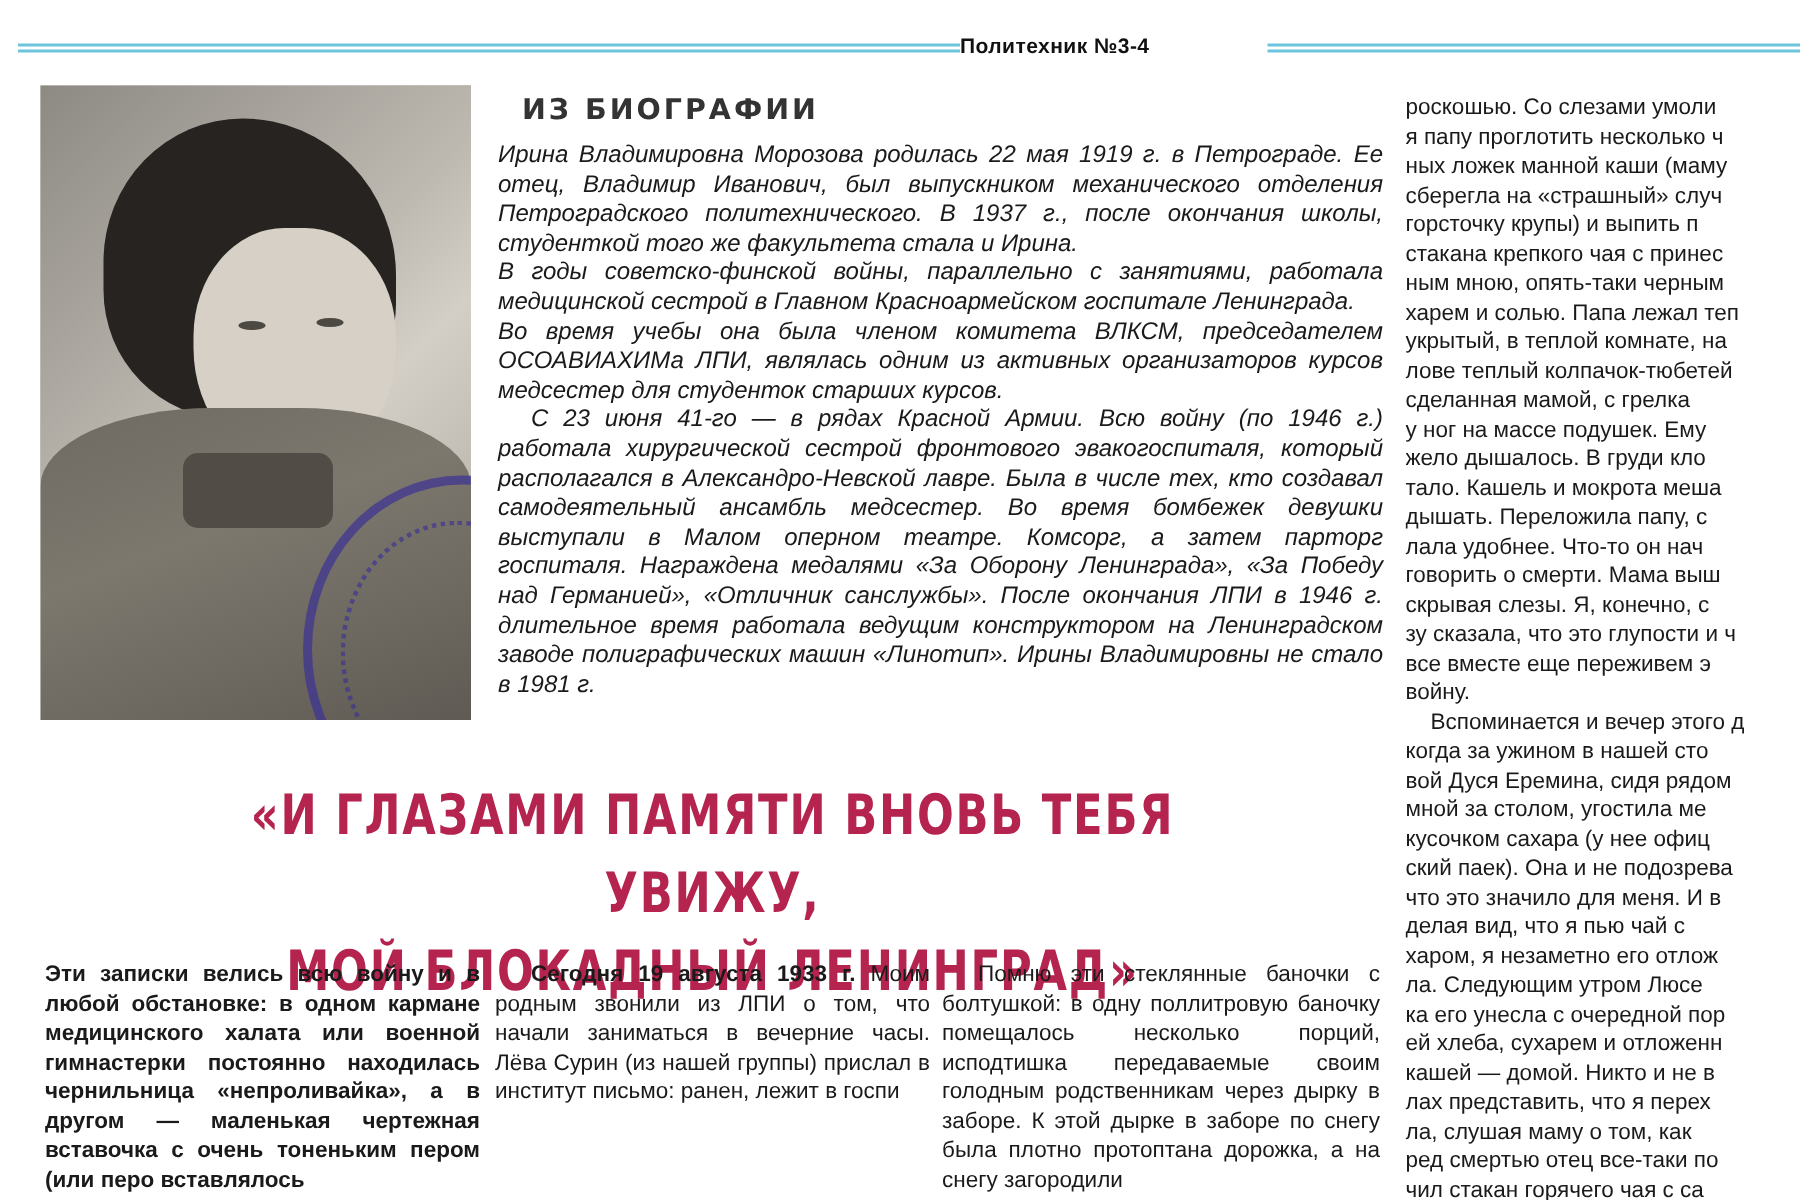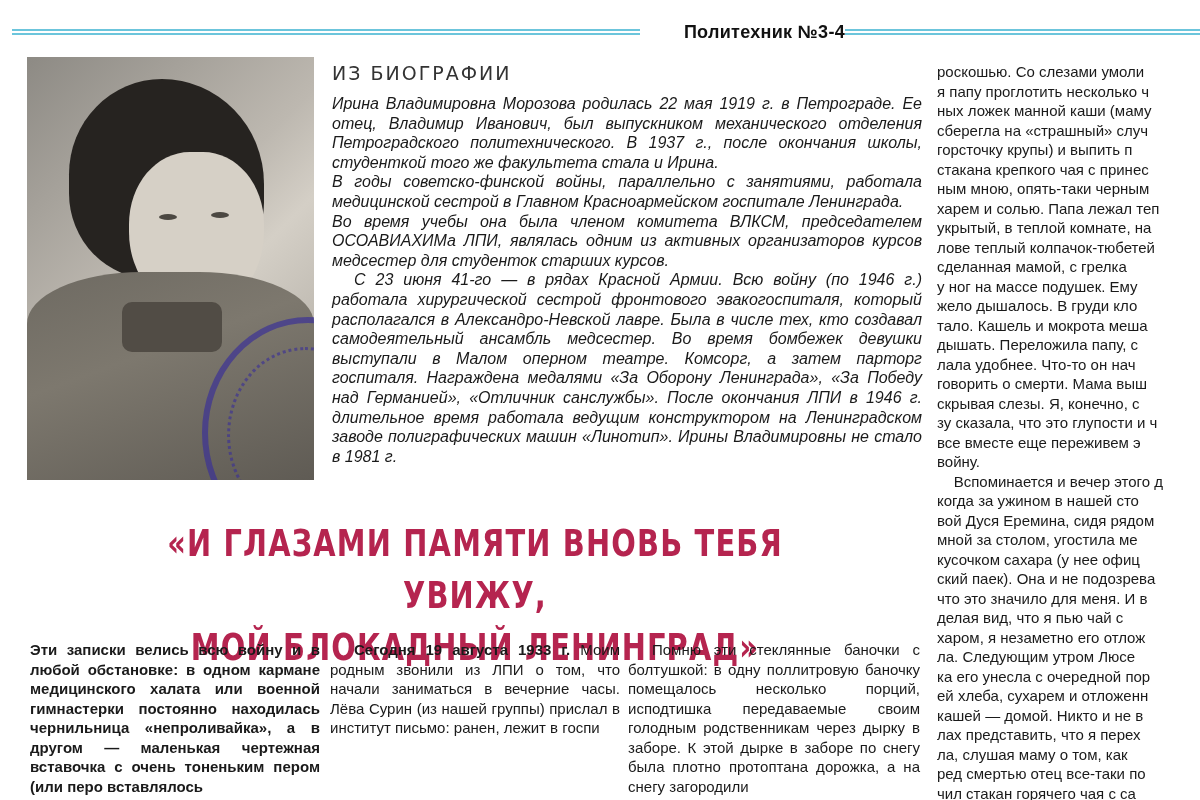--- a/index.html
+++ b/index.html
@@ -1,32 +1,32 @@
 <!DOCTYPE html>
 <html><head>
 <meta charset="utf-8">
 <style>
   html, body { margin:0; padding:0; background:#fff; }
   body { width:1200px; height:800px; overflow:hidden; position:relative; font-family:"Liberation Sans", sans-serif; color:#1a1a1a; }
   .header { position:absolute; top:20px; left:0; width:1200px; height:24px; }
   .hline { position:absolute; height:6px; border-top:2px solid #6cc5dc; border-bottom:2px solid #6cc5dc; top:9px; box-sizing:border-box; }
   .hline.left { left:12px; width:628px; }
   .hline.right { left:845px; width:355px; }
-  .masthead { position:absolute; left:640px; width:205px; top:2px; text-align:right; font-weight:bold; font-size:18px; letter-spacing:0.3px; color:#111; }
+  .masthead { position:absolute; left:640px; width:205px; top:2px; text-align:left; font-weight:bold; font-size:14px; letter-spacing:0.3px; color:#111; }
   .photo { position:absolute; left:27px; top:57px; width:287px; height:423px; background: radial-gradient(ellipse 55% 40% at 60% 35%, #cfc9c0 0%, #a9a49b 50%, #8a867e 100%); overflow:hidden; }
   .photo .bg { position:absolute; inset:0; background: linear-gradient(135deg,#8d8a84 0%,#bdb8b0 45%,#d4cfc6 60%,#a7a29a 100%); }
   .photo .hat { position:absolute; left:42px; top:22px; width:195px; height:200px; background:#262320; border-radius:50% 55% 40% 45%; }
   .photo .face { position:absolute; left:102px; top:95px; width:135px; height:160px; background:#d6d0c6; border-radius:45% 45% 50% 50%; }
   .photo .eye { position:absolute; width:18px; height:6px; background:#4c4842; border-radius:50%; }
   .photo .coat { position:absolute; left:0; top:215px; width:287px; height:208px; background:linear-gradient(160deg,#6e6a62 0%,#7d786e 40%,#5f5b54 100%); border-radius:40% 40% 0 0 / 25% 25% 0 0; }
   .photo .collar { position:absolute; left:95px; top:245px; width:100px; height:50px; background:#514c45; border-radius:10px; }
   .photo .stamp { position:absolute; left:175px; top:260px; width:200px; height:220px; border:6px solid rgba(60,50,150,0.7); border-radius:50%; }
   .photo .stamp2 { position:absolute; left:200px; top:290px; width:150px; height:170px; border:3px dotted rgba(60,50,150,0.65); border-radius:50%; }
   .bio { position:absolute; left:332px; top:62px; width:590px; }
-  .bio h2 { margin:0 0 10px 0; font-weight:normal; font-size:19px; letter-spacing:2px; color:#333; font-family:"DejaVu Sans", sans-serif; }
+  .bio h2 { margin:0 0 10px 16px; font-weight:bold; font-size:19px; letter-spacing:2px; color:#333; font-family:"DejaVu Sans", sans-serif; }
   .bio p { margin:0; font-style:italic; font-size:16px; line-height:19.6px; text-align:justify; color:#1a1a1a; }
   .bio p.ind { text-indent:22px; }
   .col { position:absolute; font-size:15px; line-height:19.5px; text-align:justify; color:#1a1a1a; }
   .col p { margin:0; }
   .col .ind { text-indent:24px; }
   .col4 { left:937px; top:62px; width:270px; white-space:nowrap; overflow:hidden; text-align:left; }
   .headline { position:absolute; left:20px; top:518px; width:910px; text-align:center; color:#b5244f; font-family:"DejaVu Sans", sans-serif; font-weight:bold; font-size:37px; line-height:52px; letter-spacing:1.5px; transform:scaleX(0.78); transform-origin:center top; }
   .headline span { display:block; }
   .lead { left:30px; top:640px; width:290px; font-weight:bold; }
   .col2 { left:330px; top:640px; width:290px; }

